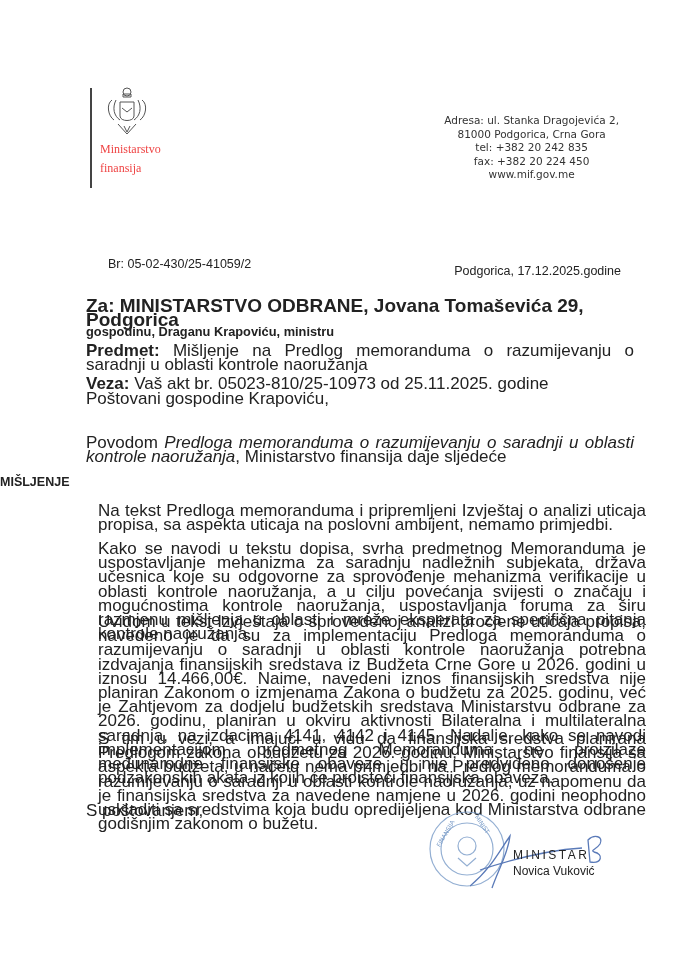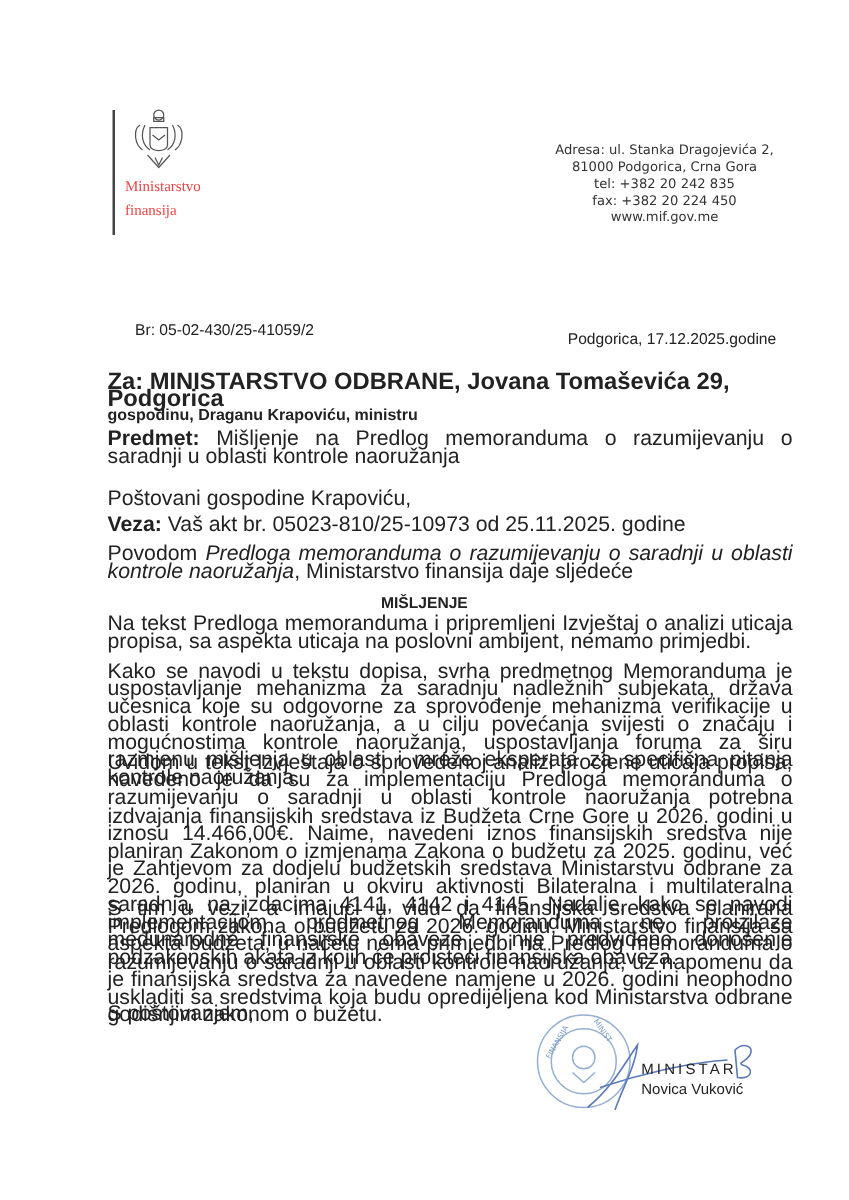--- a/index.html
+++ b/index.html
@@ -10,26 +10,26 @@
     .abs { position: absolute; }
     .rule { left: 90px; top: 88px; width: 2px; height: 100px; background: #444444; }
     .crest { left: 104px; top: 86px; width: 46px; height: 52px; }
     .ministry-name { left: 100px; top: 140px; font-size: 12px; line-height: 19px; color: #ef4444; font-family: Liberation Serif, serif; }
     .address { right: 60px; top: 114px; font-size: 10.5px; line-height: 13.6px; text-align: center; color: #333333; font-family: "DejaVu Sans", sans-serif; }
     .ref { left: 86px; top: 257px; font-size: 12.5px; margin-left: 22px; }
     .date { right: 58px; top: 264px; font-size: 12.5px; text-align: center; }
     .block { left: 86px; width: 548px; font-size: 17px; line-height: 14.2px; }
     .b { font-weight: bold; }
     .justify { text-align: justify; }
-    .heading { left: 0; width: 679px; text-align: center; top: 475px; font-weight: bold; font-size: 12.5px; }
+    .heading { left: 0; width: 679px; top: 475px; font-weight: bold; font-size: 12.5px; }
     .stamp { left: 428px; top: 808px; width: 78px; height: 82px; }
     .minister-title { left: 513px; top: 848px; font-weight: normal; font-size: 12px; letter-spacing: 2.5px; }
     .minister-name { left: 513px; top: 864px; font-size: 12px; }
     .sig { left: 470px; top: 830px; width: 150px; height: 60px; }
-    p { margin: 0; }
+    p { margin: 12px; }
   </style>
 </head>
 <body>
 
 <div class="abs rule"></div>
 <svg class="abs crest" viewBox="0 0 46 52">
   <g fill="none" stroke="#555" stroke-width="1">
     <circle cx="23" cy="6" r="4"></circle>
     <path d="M19 8 h8 v3 h-8 z"></path>
     <path d="M8 14 C2 18 4 30 10 34 M38 14 C44 18 42 30 36 34"></path>
@@ -56,21 +56,21 @@
 <div class="abs date">Podgorica, 17.12.2025.godine</div>
 
 <div class="abs block b" style="top:299px; font-size:19px;">Za: MINISTARSTVO ODBRANE, Jovana Tomaševića 29, Podgorica</div>
 <div class="abs block b" style="top:325px; font-size:12.8px;">gospodinu, Draganu Krapoviću, ministru</div>
 
 <div class="abs block justify" style="top:344px;">
   <span class="b">Predmet:</span>
   <span>Mišljenje na Predlog memoranduma o razumijevanju o saradnji u oblasti kontrole naoružanja</span>
 </div>
 
-<div class="abs block" style="top:377px;margin-top:36px;">
+<div class="abs block" style="top:377px;">
   <span class="b">Veza:</span>
   <span>Vaš akt br. 05023-810/25-10973 od 25.11.2025. godine</span>
 </div>
 
 <div class="abs block" style="top:392px;">Poštovani gospodine Krapoviću,</div>
 
 <div class="abs block justify" style="top:436px;">
   <span>Povodom </span><i>Predloga memoranduma o razumijevanju o saradnji u oblasti kontrole naoružanja</i><span>, Ministarstvo finansija daje sljedeće</span>
 </div>
 

